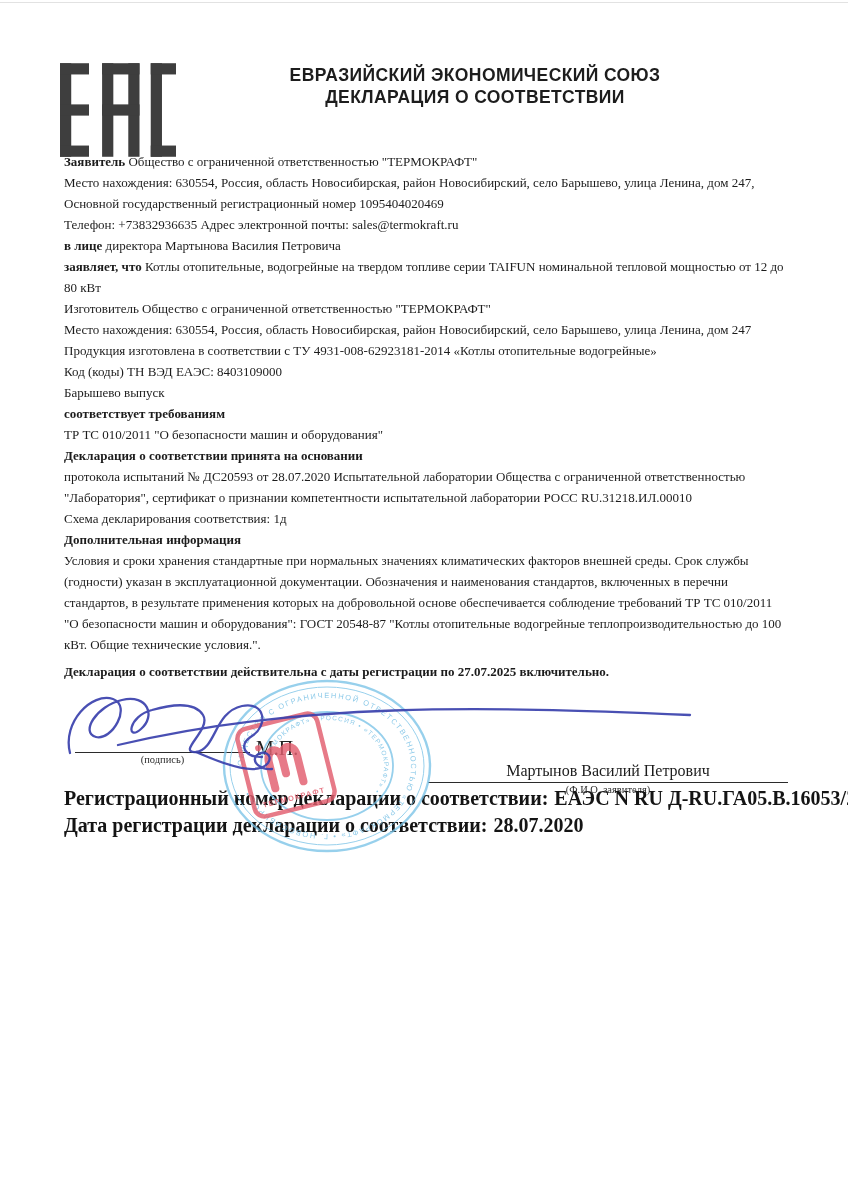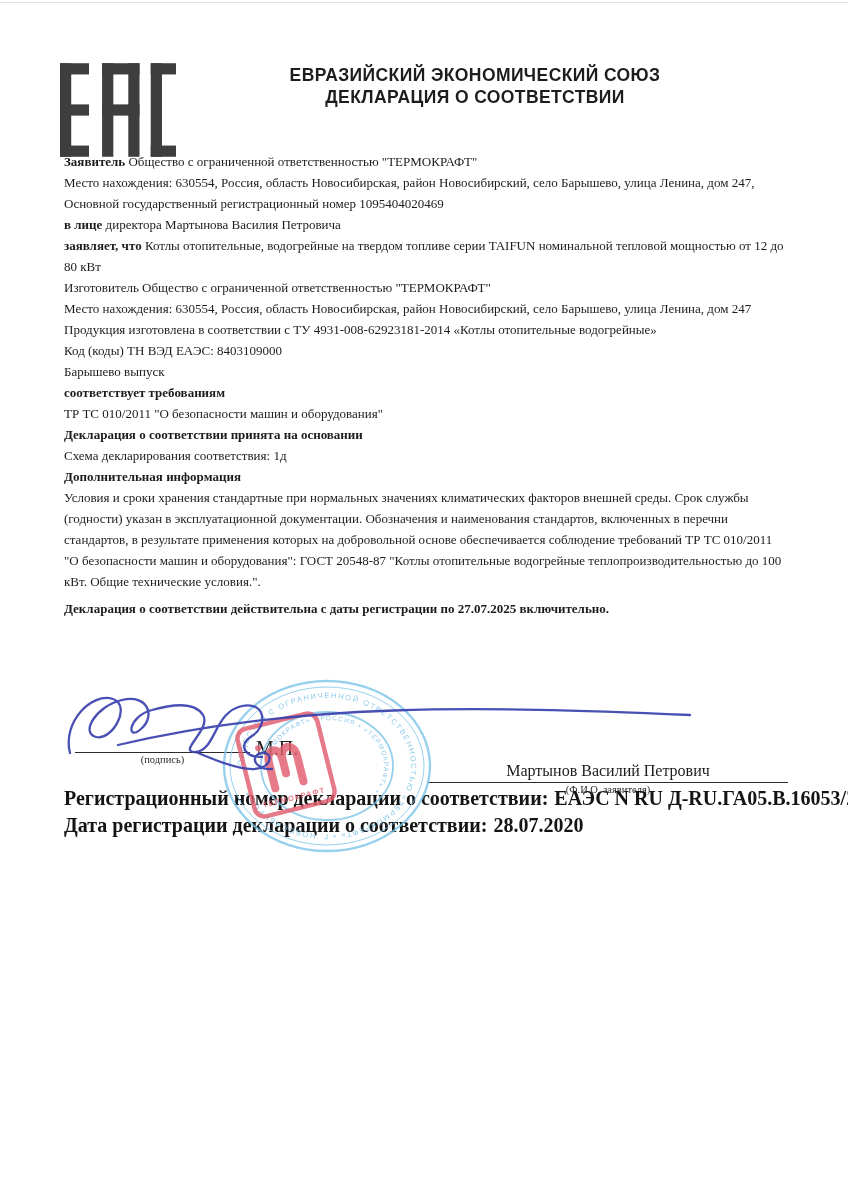--- a/index.html
+++ b/index.html
@@ -63,30 +63,32 @@
   </div>
 
   <div class="doc-header">
     <div>ЕВРАЗИЙСКИЙ ЭКОНОМИЧЕСКИЙ СОЮЗ</div>
     <div>ДЕКЛАРАЦИЯ О СООТВЕТСТВИИ</div>
   </div>
 
   <div class="body-text">
     <div class="para"><b>Заявитель</b><span> Общество с ограниченной ответственностью "ТЕРМОКРАФТ"</span></div>
     <div class="para"><b></b><span>Место нахождения: 630554, Россия, область Новосибирская, район Новосибирский, село Барышево, улица Ленина, дом 247, Основной государственный регистрационный номер 1095404020469</span></div>
+    <div class="para"><b></b><span>Телефон: +73832936635 Адрес электронной почты: sales@termokraft.ru</span></div>
     <div class="para"><b>в лице</b><span> директора Мартынова Василия Петровича</span></div>
     <div class="para"><b>заявляет, что</b><span> Котлы отопительные, водогрейные на твердом топливе серии TAIFUN номинальной тепловой мощностью от 12 до 80 кВт</span></div>
     <div class="para"><b></b><span>Изготовитель Общество с ограниченной ответственностью "ТЕРМОКРАФТ"</span></div>
     <div class="para"><b></b><span>Место нахождения: 630554, Россия, область Новосибирская, район Новосибирский, село Барышево, улица Ленина, дом 247</span></div>
     <div class="para"><b></b><span>Продукция изготовлена в соответствии с ТУ 4931-008-62923181-2014 «Котлы отопительные водогрейные»</span></div>
     <div class="para"><b></b><span>Код (коды) ТН ВЭД ЕАЭС: 8403109000</span></div>
     <div class="para"><b></b><span>Барышево выпуск</span></div>
     <div class="para"><b>соответствует требованиям</b><span></span></div>
     <div class="para"><b></b><span>ТР ТС 010/2011 "О безопасности машин и оборудования"</span></div>
     <div class="para"><b>Декларация о соответствии принята на основании</b><span></span></div>
+    <div class="para"><b></b><span>протокола испытаний № ДС20593 от 28.07.2020 Испытательной лаборатории Общества с ограниченной ответственностью "Лаборатория", сертификат о признании компетентности испытательной лаборатории РОСС RU.31218.ИЛ.00010</span></div>
     <div class="para"><b></b><span>Схема декларирования соответствия: 1д</span></div>
     <div class="para"><b>Дополнительная информация</b><span></span></div>
     <div class="para"><b></b><span>Условия и сроки хранения стандартные при нормальных значениях климатических факторов внешней среды. Срок службы (годности) указан в эксплуатационной документации. Обозначения и наименования стандартов, включенных в перечни стандартов, в результате применения которых на добровольной основе обеспечивается соблюдение требований ТР ТС 010/2011 "О безопасности машин и оборудования": ГОСТ 20548-87 "Котлы отопительные водогрейные теплопроизводительностью до 100 кВт. Общие технические условия.".</span></div>
     <div class="para validity">Декларация о соответствии действительна с даты регистрации по 27.07.2025 включительно.</div>
   </div>
 
   <div class="sig-left">
     <div class="sig-caption">(подпись)</div>
   </div>
   <div class="mp-label">М.П.</div>

